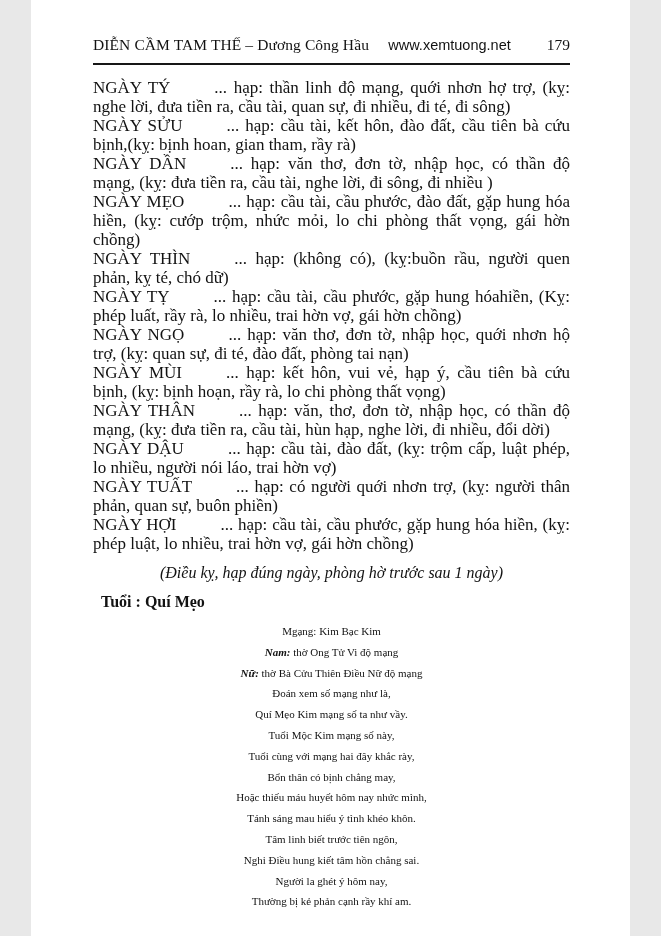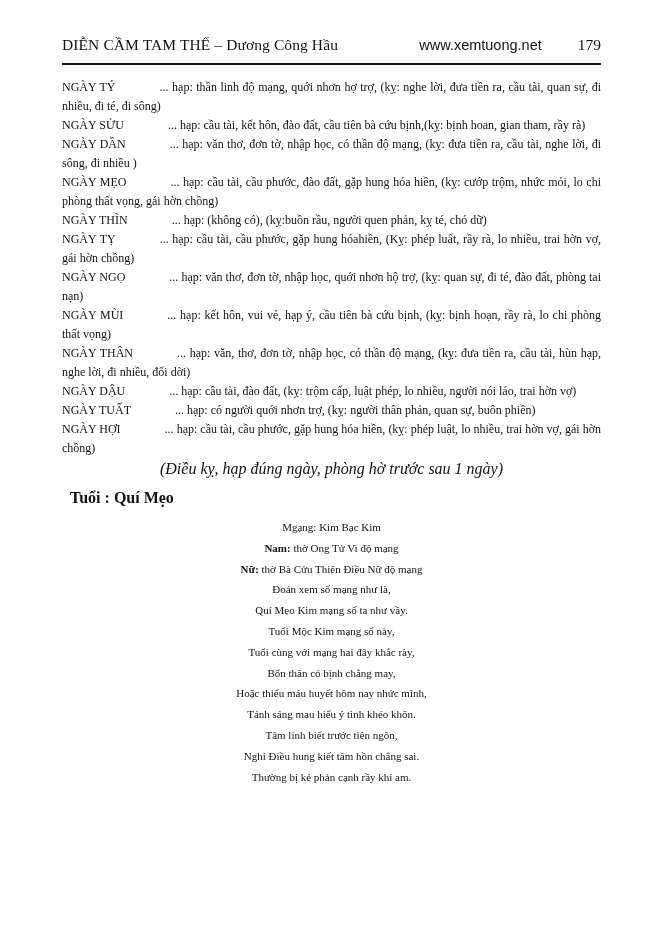--- a/index.html
+++ b/index.html
@@ -1,18 +1,18 @@
 <!DOCTYPE html>
 <html><head>
 <meta charset="utf-8">
 <style>
   html, body { margin: 0; padding: 0; background: #e8e8e8; }
   .page {
     position: relative;
-    width: 661px;
+    width: 599px;
     height: 936px;
     margin: 0 auto;
     background: #ffffff;
     box-sizing: border-box;
     padding: 36px 60px 2px 62px;
     font-family: "Liberation Serif", serif;
     color: #121212;
     overflow: hidden;
   }
   .header {
@@ -35,46 +35,46 @@
   .header-site {
     font-family: "Liberation Sans", sans-serif;
     font-size: 14.5px;
   }
   .header-page {
     font-size: 15.5px;
   }
   .entries { margin-top: 13px; }
   .entry {
     margin: 0;
-    font-size: 12px;
+    font-size: 17px;
     line-height: 19px;
     text-align: justify;
   }
   .entry-label { white-space: nowrap; }
   .entry-gap { display: inline-block; width: 44px; }
   .note-line {
-    margin: 1px 0 0 0;
+    margin: 10px 0 0 0;
     text-align: center;
     font-style: italic;
     font-size: 16px;
     line-height: 20px;
   }
   .age-title {
     margin: 8px;
     text-align: left;
     font-weight: bold;
     font-size: 16px;
     line-height: 22px;
   }
   .cline {
     text-align: center;
     font-size: 11px;
     line-height: 20.8px;
   }
-  .cline b { font-weight: bold; }
+  .cline b { font-weight: bold; font-style: italic; }
 </style>
 </head>
 <body>
 
 <div class="page">
 
   <div class="header">
     <span class="header-title">DIỄN CẦM TAM THẾ – Dương Công Hầu</span>
     <span class="header-right">
       <span class="header-site">www.xemtuong.net</span>
@@ -108,16 +108,17 @@
   <div>
     <div class="cline">Đoán xem số mạng như là,</div>
     <div class="cline">Quí Mẹo Kim mạng số ta như vầy.</div>
     <div class="cline">Tuổi Mộc Kim mạng số này,</div>
     <div class="cline">Tuổi cùng với mạng hai đây khắc rày,</div>
     <div class="cline">Bổn thân có bịnh chẳng may,</div>
     <div class="cline">Hoặc thiếu máu huyết hôm nay nhức mình,</div>
     <div class="cline">Tánh sáng mau hiểu ý tình khéo khôn.</div>
     <div class="cline">Tâm linh biết trước tiên ngôn,</div>
     <div class="cline">Nghi Điều hung kiết tâm hồn chẳng sai.</div>
+    <div class="cline">Người la ghét ý hôm nay,</div>
     <div class="cline">Thường bị kẻ phản cạnh rầy khí am.</div>
   </div>
 
 </div>
 
 </body></html>

